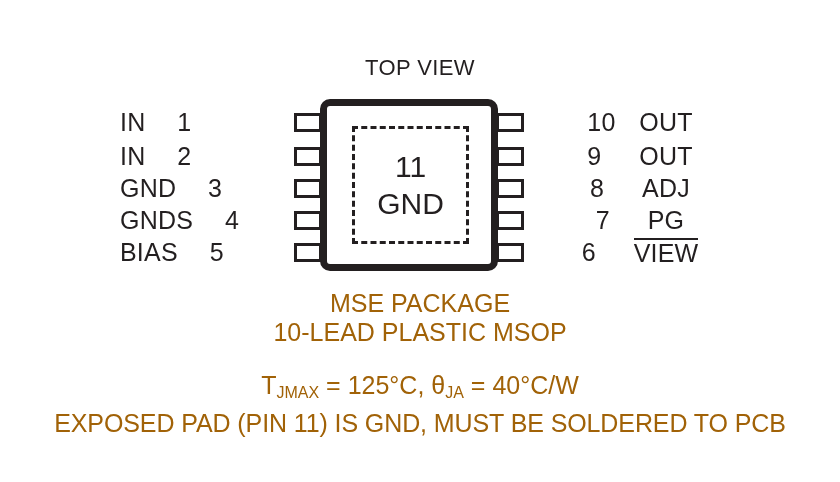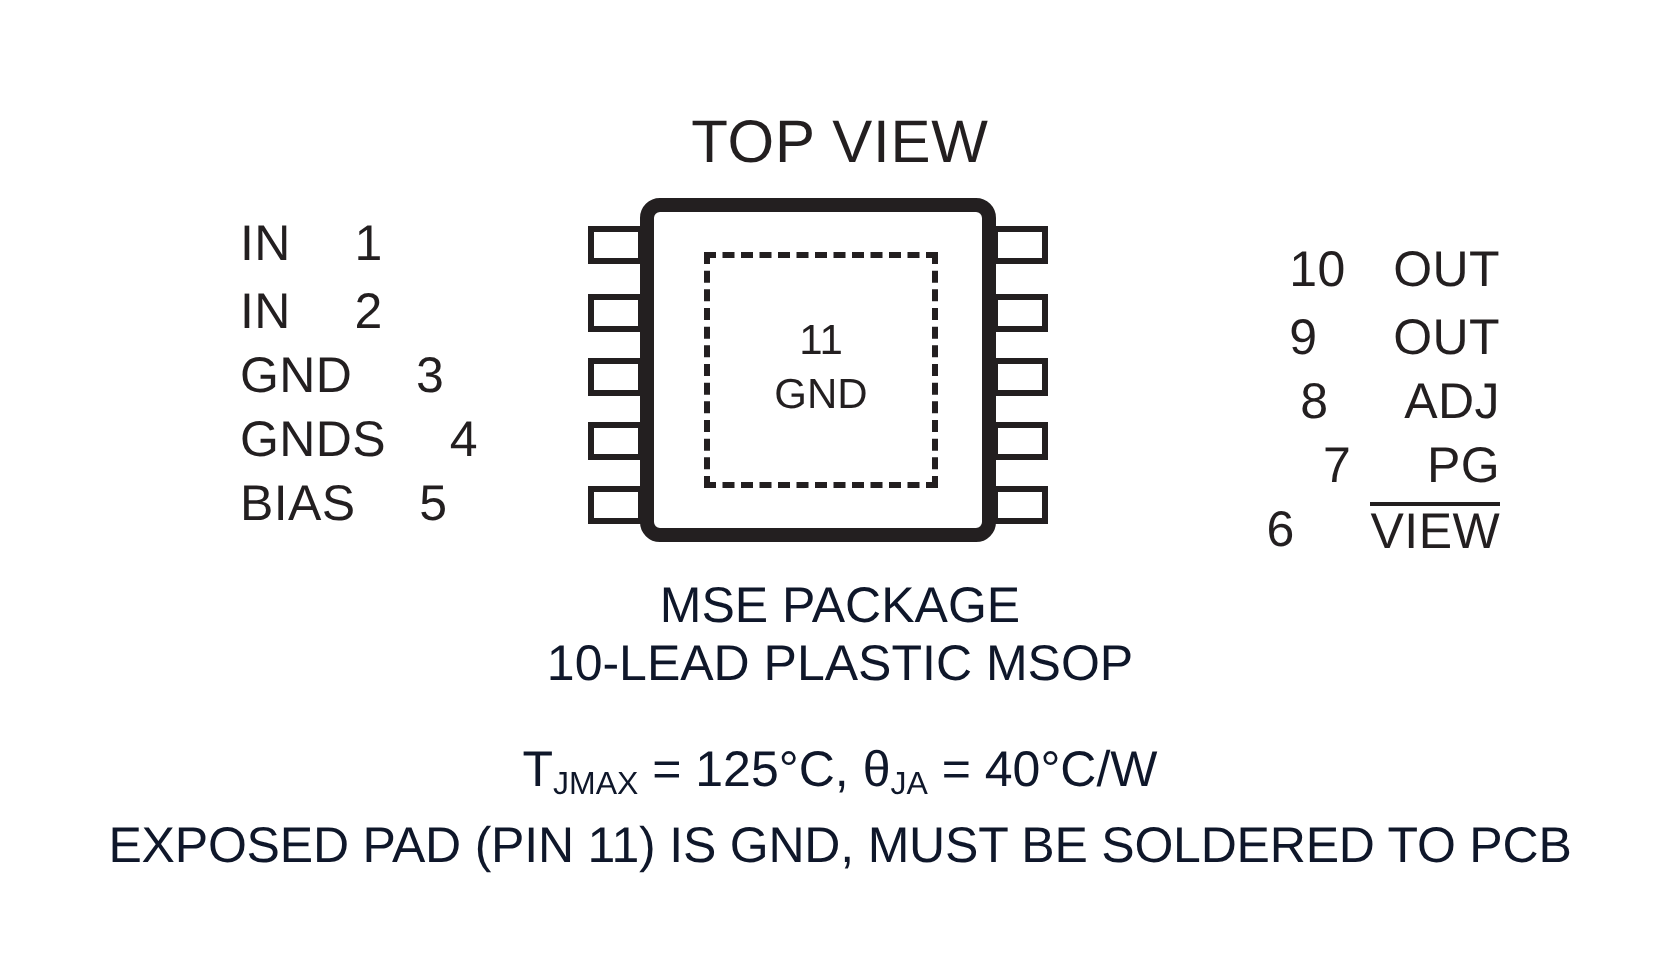--- a/index.html
+++ b/index.html
@@ -25,21 +25,21 @@
     height: 482px;
   }
 
   
   .top-view-title {
     position: absolute;
     left: 0;
     top: 55px;
     width: 840px;
     text-align: center;
-    font-size: 30px;
+    font-size: 22px;
     letter-spacing: 0.4px;
     color: #231f20;
   }
 
   
   .pkg-body {
     position: absolute;
     left: 320px;
     top: 99px;
     width: 178px;
@@ -68,21 +68,21 @@
     left: 352px;
     top: 126px;
     width: 117px;
     height: 118px;
     z-index: 5;
     display: flex;
     flex-direction: column;
     align-items: center;
     justify-content: center;
     line-height: 1.18;
-    font-size: 21px;
+    font-size: 30px;
     color: #231f20;
   }
   .exposed-pad-labels .pad-num { margin-bottom: 2px; }
 
   
   .pin-lead {
     position: absolute;
     width: 28px;
     height: 19px;
     box-sizing: border-box;
@@ -113,22 +113,21 @@
     white-space: nowrap;
   }
   .pin-row.left .pin-num {
     width: 30px;
     text-align: right;
     margin-left: 16px;
   }
   .pin-row.right {
     left: 530px;
     width: 220px;
-    justify-content: flex-end;
-    margin-top: 13px;
+    justify-content: center;
   }
   .pin-row.right .pin-num {
     width: 36px;
     text-align: left;
   }
   .pin-row.right .pin-name {
     margin-left: 16px;
     white-space: nowrap;
   }
   .overline {
@@ -137,21 +136,21 @@
     line-height: 1.05;
     display: inline-block;
   }
 
   
   .caption {
     position: absolute;
     left: 0;
     width: 840px;
     text-align: center;
-    color: #0f172a;
+    color: #a16207;
   }
   .caption-line-1 { top: 289px; font-size: 25px; }
   .caption-line-2 { top: 318px; font-size: 25px; }
   .caption-line-3 { top: 371px; font-size: 25px; }
   .caption-line-4 { top: 409px; font-size: 25px; letter-spacing: -0.1px; }
 
   .caption sub {
     font-size: 0.64em;
     vertical-align: baseline;
     position: relative;

